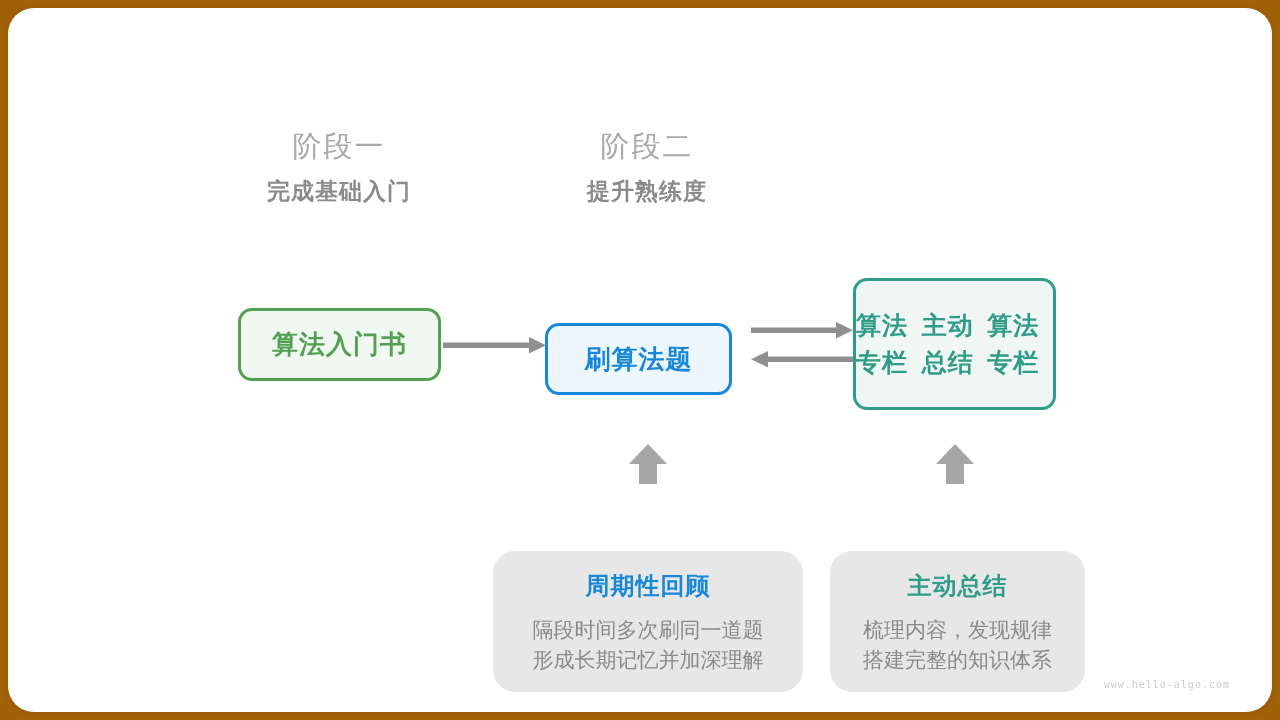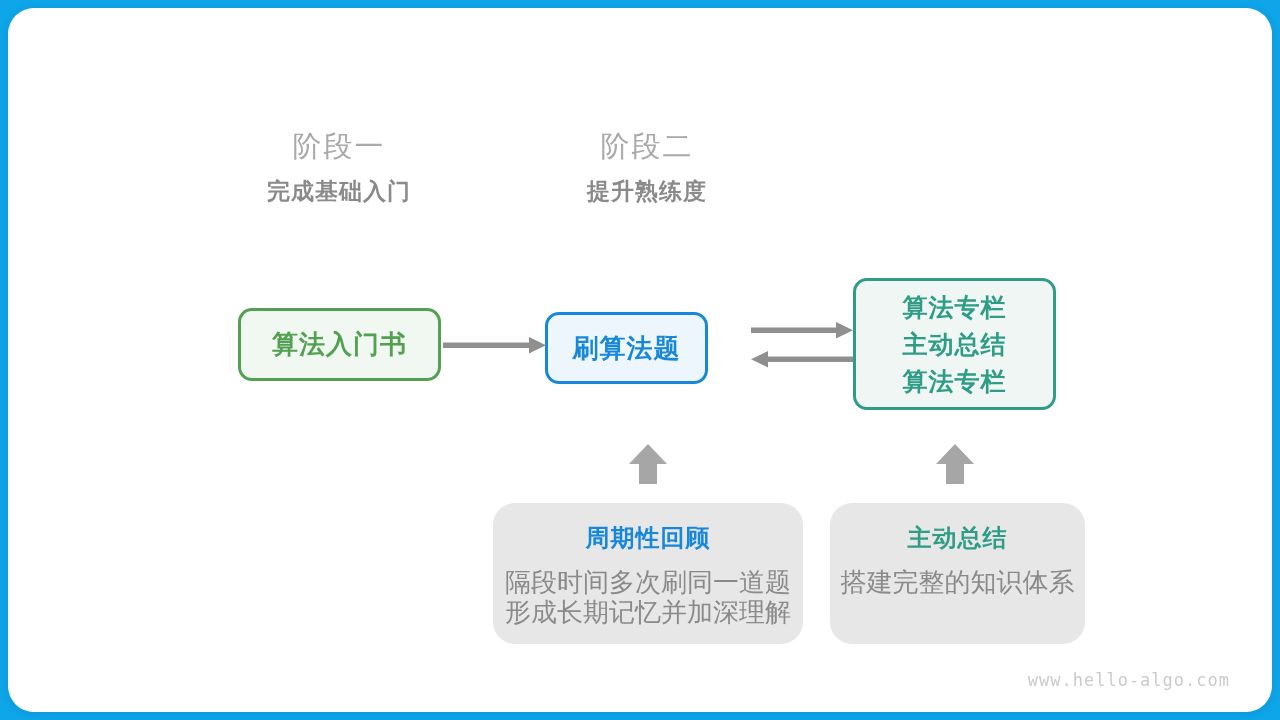--- a/index.html
+++ b/index.html
@@ -1,71 +1,71 @@
 <!DOCTYPE html>
 <html style="--green: #52a052; --green-bg: #f1f8f1; --blue: #1787d9; --blue-bg: #eef6fd; --teal: #2f9d86; --teal-bg: #eff6f4; --note-bg: #e7e7e7; --arrow: #8f8f8f; --block-arrow: #a6a6a6; --stage-title: #a9a9a9; --stage-subtitle: #8a8a8a; --body-text: #8a8a8a; --watermark: #cbcbcb;"><head>
 <meta charset="utf-8">
 <style>
   html,body{margin:0;padding:0;width:1280px;height:720px;overflow:hidden;
     font-family:"Liberation Sans","DejaVu Sans",sans-serif;}
-  .page{position:relative;width:1280px;height:720px;background:#0ea5e9;}
+  .page{position:relative;width:1280px;height:720px;background:#a16207;}
   .card{position:absolute;left:8px;top:8px;width:1264px;height:704px;
     background:#ffffff;border-radius:26px;box-shadow:0 1px 10px rgba(0,0,0,0.10);}
   
   .stage{position:absolute;top:120px;width:320px;text-align:center;}
   .stage-title{font-size:29px;font-weight:400;color:var(--stage-title,#a9a9a9);
     letter-spacing:2px;line-height:36px;}
   .stage-subtitle{margin-top:12px;font-size:23px;font-weight:700;
     color:var(--stage-subtitle,#8a8a8a);letter-spacing:1px;line-height:30px;}
   
   .node{position:absolute;display:flex;align-items:center;justify-content:center;
     border-radius:14px;border:3px solid;box-sizing:border-box;
     font-weight:700;letter-spacing:1px;}
   .node-green{border-color:var(--green,#52a052);background:var(--green-bg,#f1f8f1);
     color:var(--green,#52a052);font-size:26px;}
   .node-blue{border-color:var(--blue,#1787d9);background:var(--blue-bg,#eef6fd);
     color:var(--blue,#1787d9);font-size:26px;}
   .node-teal{border-color:var(--teal,#2f9d86);background:var(--teal-bg,#eff6f4);
-    color:var(--teal,#2f9d86);font-size:25px;flex-direction:column;}
+    color:var(--teal,#2f9d86);font-size:25px;flex-direction:row;}
   .node-teal .tline{line-height:37px;}
   
   .note{position:absolute;border-radius:22px;background:var(--note-bg,#e7e7e7);
-    text-align:center;box-sizing:border-box;padding-top:20px;}
+    text-align:center;box-sizing:border-box;padding-top:20px;margin-top:48px;}
   .note-title{font-size:24px;font-weight:700;letter-spacing:1px;line-height:30px;}
   .note-title.blue{color:var(--blue,#1787d9);}
   .note-title.teal{color:var(--teal,#2f9d86);text-align:center;}
-  .note-body{margin-top:14px;font-size:26px;color:var(--body-text,#8a8a8a);
+  .note-body{margin-top:14px;font-size:21px;color:var(--body-text,#8a8a8a);
     line-height:30px;}
   
   svg.connectors{position:absolute;left:0;top:0;pointer-events:none;}
   
   .watermark{position:absolute;right:42px;bottom:22px;
     font-family:"DejaVu Sans Mono","Liberation Mono",monospace;
-    font-size:17px;color:var(--watermark,#cccccc);letter-spacing:1px;}
+    font-size:10px;color:var(--watermark,#cccccc);letter-spacing:1px;}
 </style>
 </head>
 <body>
 
 <div class="page">
   <div class="card">
 
     <div class="stage" style="left:171px;">
       <div class="stage-title">阶段一</div>
       <div class="stage-subtitle">完成基础入门</div>
     </div>
     <div class="stage" style="left:479px;">
       <div class="stage-title">阶段二</div>
       <div class="stage-subtitle">提升熟练度</div>
     </div>
 
     <div class="node node-green" style="left:230px;top:300px;width:203px;height:73px;">
       <span>算法入门书</span>
     </div>
 
-    <div class="node node-blue" style="left:537px;top:304px;width:163px;height:72px;">
+    <div class="node node-blue" style="left:537px;top:315px;width:187px;height:72px;">
       <span>刷算法题</span>
     </div>
 
     <div class="node node-teal" style="left:845px;top:270px;width:203px;height:132px;">
       <div class="tline">算法专栏</div>
       <div class="tline">主动总结</div>
       <div class="tline">算法专栏</div>
     </div>
 
     <svg class="connectors" width="1280" height="720" viewBox="0 0 1280 720">
@@ -98,19 +98,20 @@
       <div class="note-title blue">周期性回顾</div>
       <div class="note-body">
         <div>隔段时间多次刷同一道题</div>
         <div>形成长期记忆并加深理解</div>
       </div>
     </div>
 
     <div class="note" style="left:822px;top:495px;width:255px;height:141px;">
       <div class="note-title teal">主动总结</div>
       <div class="note-body">
+        <div>梳理内容，发现规律</div>
         <div>搭建完整的知识体系</div>
       </div>
     </div>
 
     <div class="watermark">www.hello-algo.com</div>
   </div>
 </div>
 
 </body></html>

